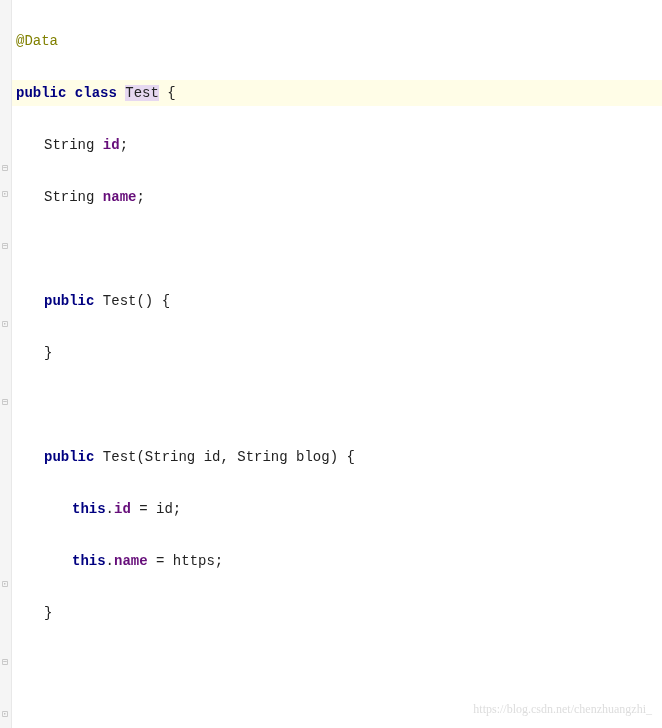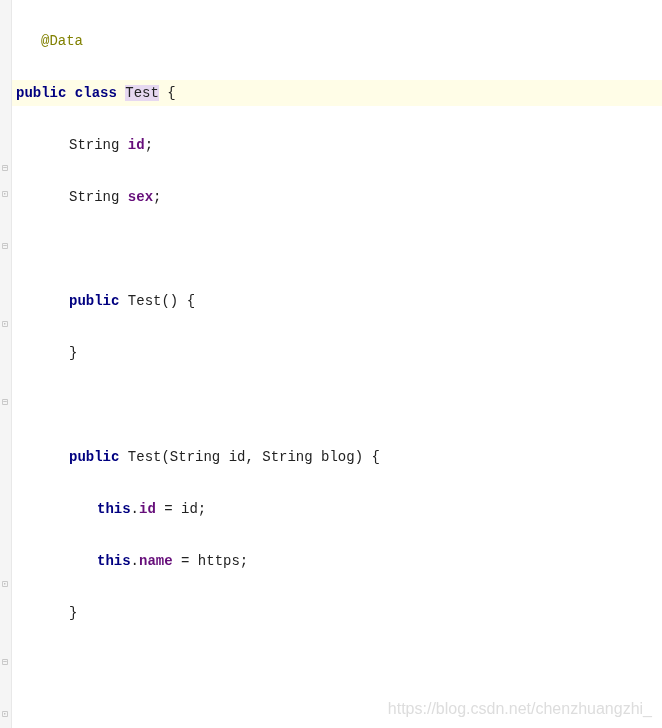--- a/index.html
+++ b/index.html
@@ -32,62 +32,62 @@
     display: flex;
     align-items: center;
     justify-content: center;
   }
   .code-area {
     padding-left: 16px;
     padding-top: 2px;
     white-space: pre;
     color: #222;
   }
-  .line { display: block; min-height: 26px; margin-left: 25px; }
+  .line { display: block; min-height: 26px; }
   .line.hl {
     background: #fffde7;
     margin-left: -16px;
     padding-left: 16px;
   }
   .ind1 { padding-left: 28px; }
   .ind2 { padding-left: 56px; }
   .kw { color: #000080; font-weight: bold; }
   .ann { color: #808000; }
   .field { color: #660e7a; font-weight: bold; font-family: Liberation Mono, monospace; }
   .hl-ident {
     background: #e6d8f0;
   }
   .watermark {
     position: absolute;
     right: 10px;
     bottom: 6px;
-    font-size: 16px;
+    font-size: 12px;
     color: #ddd;
-    font-family: Liberation Sans, sans-serif;
+    font-family: Liberation Serif, serif;
   }
 </style>
 </head>
 <body>
 
 <div class="gutter">
   <div class="gutter-mark" style="top:164px;">⊟</div>
   <div class="gutter-mark" style="top:190px;">⊡</div>
   <div class="gutter-mark" style="top:242px;">⊟</div>
   <div class="gutter-mark" style="top:320px;">⊡</div>
   <div class="gutter-mark" style="top:398px;">⊟</div>
   <div class="gutter-mark" style="top:580px;">⊡</div>
   <div class="gutter-mark" style="top:658px;">⊟</div>
   <div class="gutter-mark" style="top:710px;">⊡</div>
 </div>
 
 <div class="code-area">
 <span class="line"><span class="ann">@Data</span></span>
 <span class="line hl"><span class="kw">public</span> <span class="kw">class</span> <span class="hl-ident">Test</span><span> {</span></span>
 <span class="line ind1"><span>String</span> <span class="field">id</span><span>;</span></span>
-<span class="line ind1"><span>String</span> <span class="field">sex</span><span>;</span></span>
+<span class="line ind1"><span>String</span> <span class="field">name</span><span>;</span></span>
 <span class="line"></span>
 <span class="line ind1"><span class="kw">public</span> <span>Test</span><span>() {</span></span>
 <span class="line ind1"><span>}</span></span>
 <span class="line"></span>
 <span class="line ind1"><span class="kw">public</span> <span>Test</span><span>(String id, String blog) {</span></span>
 <span class="line ind2"><span class="kw">this</span><span>.</span><span class="field">id</span><span> = id;</span></span>
 <span class="line ind2"><span class="kw">this</span><span>.</span><span class="field">name</span><span> = https;</span></span>
 <span class="line ind1"><span>}</span></span>
 <span class="line"></span>
 

